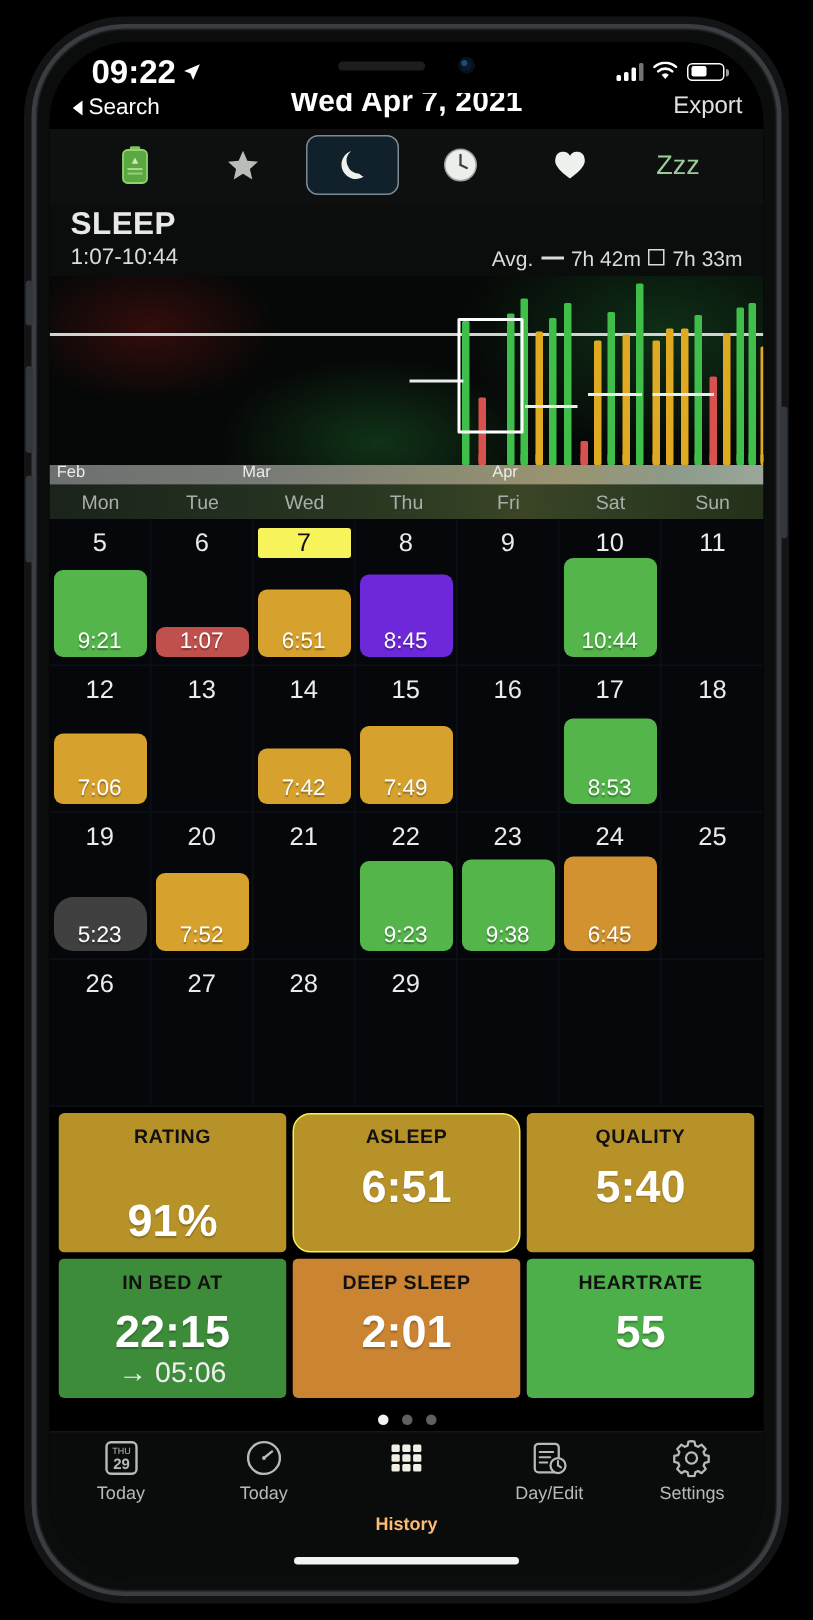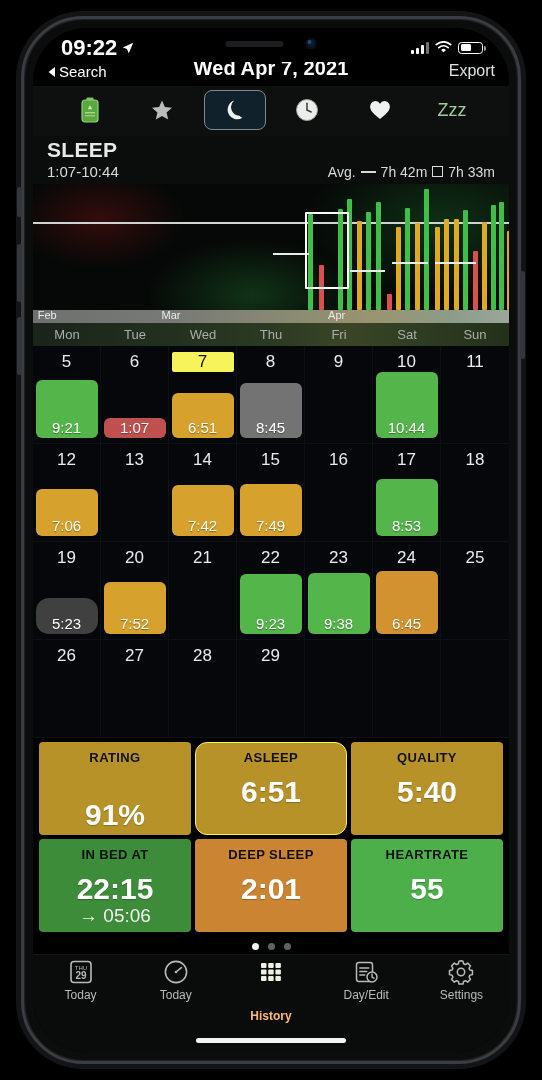--- a/index.html
+++ b/index.html
@@ -376,21 +376,21 @@
             </div>
           </div>
           <div class="cell">
             <div class="daynum today">7</div>
             <div class="bar" style="height: 45px; background: rgb(214, 161, 45);">
               <span>6:51</span>
             </div>
           </div>
           <div class="cell">
             <div class="daynum">8</div>
-            <div class="bar" style="height: 55px; background: #737373;">
+            <div class="bar" style="height: 55px; background: #6d28d9;">
               <span>8:45</span>
             </div>
           </div>
           <div class="cell">
             <div class="daynum">9</div>
           </div>
           <div class="cell">
             <div class="daynum">10</div>
             <div class="bar" style="height: 66px; background: rgb(84, 181, 74);">
               <span>10:44</span>
@@ -405,21 +405,21 @@
             <div class="daynum">12</div>
             <div class="bar" style="height: 47px; background: rgb(214, 161, 45);">
               <span>7:06</span>
             </div>
           </div>
           <div class="cell">
             <div class="daynum">13</div>
           </div>
           <div class="cell">
             <div class="daynum">14</div>
-            <div class="bar" style="height: 51px; background: rgb(214, 161, 45); text-align: right;">
+            <div class="bar" style="height: 37px; background: rgb(214, 161, 45); text-align: right;">
               <span>7:42</span>
             </div>
           </div>
           <div class="cell">
             <div class="daynum">15</div>
             <div class="bar" style="height: 52px; background: rgb(214, 161, 45);">
               <span>7:49</span>
             </div>
           </div>
           <div class="cell">

